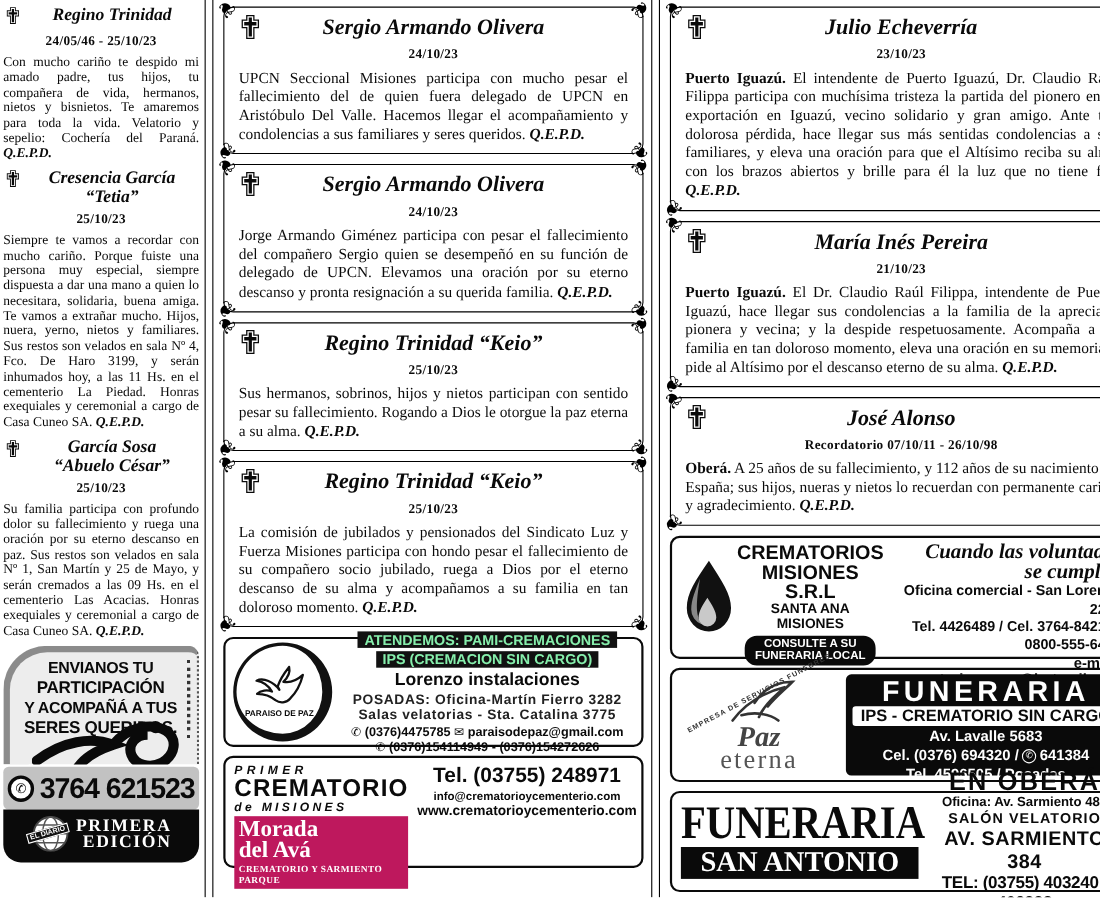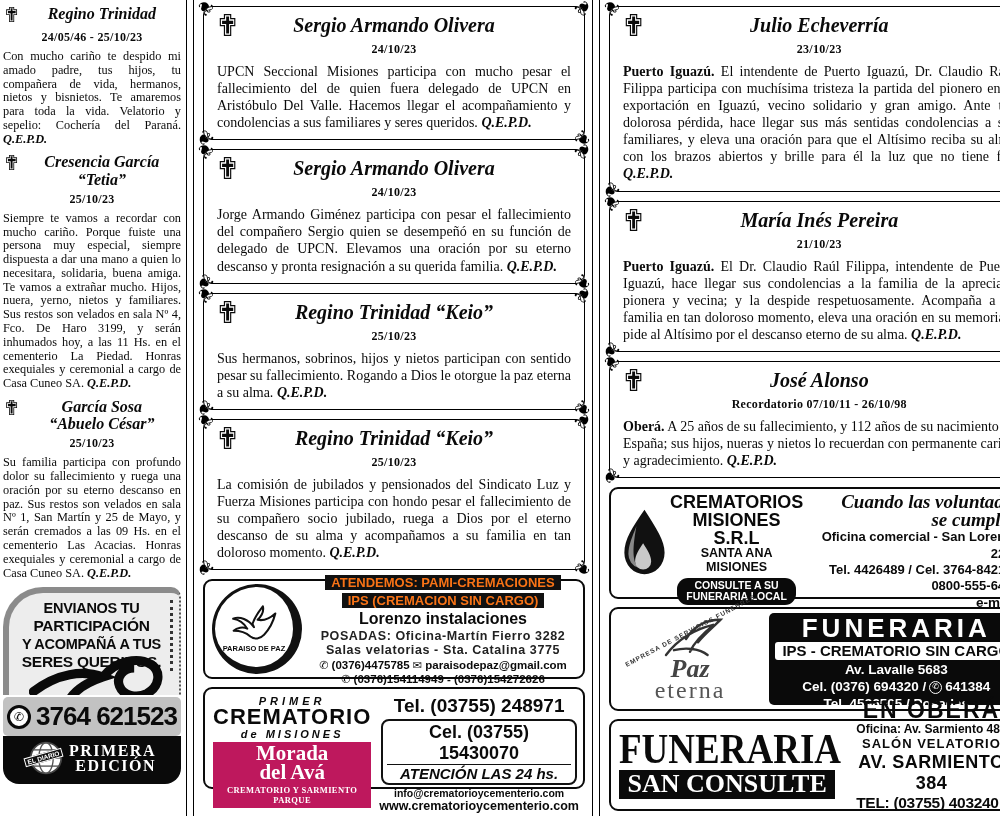--- a/index.html
+++ b/index.html
@@ -58,30 +58,30 @@
   
   .ad{border:2px solid #0a0a0a;border-radius:9px;background:#fff;margin:0 2px 8px}
 
   
   .paraiso{display:flex;align-items:center;gap:8px;padding:5px 7px;height:100px}
   .pz-logo{width:90px;height:90px;flex:none;border:3px solid #111;border-right:9px solid #111;
            border-bottom:7px solid #111;border-radius:50%;position:relative;display:flex;
            flex-direction:column;align-items:center;justify-content:center}
   .pz-name{font-family:"Liberation Sans",sans-serif;font-weight:bold;font-size:7.5px;margin-top:-2px}
   .pz-body{flex:1;text-align:center;font-family:"Liberation Sans",sans-serif}
-  .pz-banner span{display:inline-block;background:#111;color:#f97316;font-weight:bold;font-size:13px;
+  .pz-banner span{display:inline-block;background:#111;color:#86efac;font-weight:bold;font-size:13px;
                   padding:0 6px;line-height:1.2}
   .pz-sub{font-weight:bold;font-size:16px;margin:1px 0}
   .pz-addr{font-weight:bold;font-size:12.5px;letter-spacing:.6px;color:#222;line-height:1.15}
   .pz-contact{font-weight:bold;font-size:11.5px;margin-top:1px}
   .gicon{font-family:"DejaVu Sans",sans-serif;font-size:11px}
 
   
   .morada{display:flex;gap:8px;padding:6px 8px;height:102px}
-  .mo-left{width:48%;text-align:center}
+  .mo-left{width:48%;text-align:left}
   .mo-primer{font-family:"Liberation Sans",sans-serif;font-style:italic;font-weight:bold;font-size:11px;letter-spacing:4px}
   .mo-crema{font-family:"Liberation Sans",sans-serif;font-weight:bold;font-size:22px;letter-spacing:1px;line-height:.95}
   .mo-demis{font-family:"Liberation Sans",sans-serif;font-style:italic;font-weight:bold;font-size:11px;letter-spacing:3px}
   .mo-black{background:#be185d;color:#fff;margin-top:2px;padding:2px 4px 3px}
   .mo-name{font-size:21px;line-height:.92;font-weight:bold}
   .mo-tag{font-size:8.5px;font-weight:bold;letter-spacing:.4px;margin-top:2px}
   .mo-right{flex:1;text-align:center;font-family:"Liberation Sans",sans-serif}
   .mo-tel{font-weight:bold;font-size:19px}
   .mo-celbox{border:2px solid #111;border-radius:8px;padding:1px 4px;margin:2px 2px}
   .mo-cel{font-weight:bold;font-size:18px;border-bottom:1.5px solid #111}
@@ -288,24 +288,20 @@
         <div class="mo-crema">CREMATORIO</div>
         <div class="mo-demis">de MISIONES</div>
         <div class="mo-black">
           <div class="mo-name">Morada</div>
           <div class="mo-name">del Avá</div>
           <div class="mo-tag">CREMATORIO Y SARMIENTO PARQUE</div>
         </div>
       </div>
       <div class="mo-right">
         <div class="mo-tel">Tel. (03755) 248971</div>
-        <div class="mo-celbox">
-          <div class="mo-cel">Cel. (03755) 15430070</div>
-          <div class="mo-24">ATENCIÓN LAS 24 hs.</div>
-        </div>
         <div class="mo-mail">info@crematorioycementerio.com</div>
         <div class="mo-web">www.crematorioycementerio.com</div>
       </div>
     </div>
   </div>
 
   <div class="vdiv"></div>
 
   <div class="col-right">
 
@@ -385,21 +381,21 @@
           <span class="pe-wicon">✆</span>
           <span>641384</span>
         </div>
         <div class="pe-line">Tel. 4596505 / Posadas</div>
       </div>
     </div>
 
     <div class="ad sanant">
       <div class="sa-left">
         <div class="sa-fun">FUNERARIA</div>
-        <div class="sa-name">SAN CONSULTE</div>
+        <div class="sa-name">SAN ANTONIO</div>
       </div>
       <div class="sa-right">
         <div class="sa-region">EN OBERÁ</div>
         <div class="sa-office">Oficina: Av. Sarmiento 480</div>
         <div class="sa-salon">SALÓN VELATORIO</div>
         <div class="sa-addr">AV. SARMIENTO 384</div>
         <div class="sa-tel">TEL: (03755) 403240 / 409328</div>
       </div>
     </div>
   </div>

